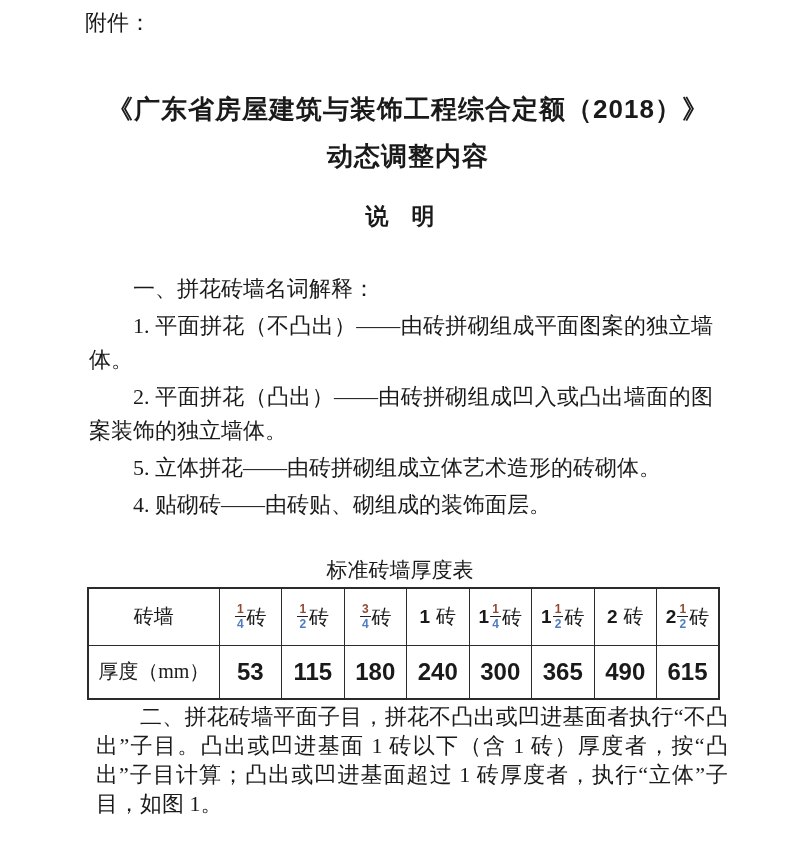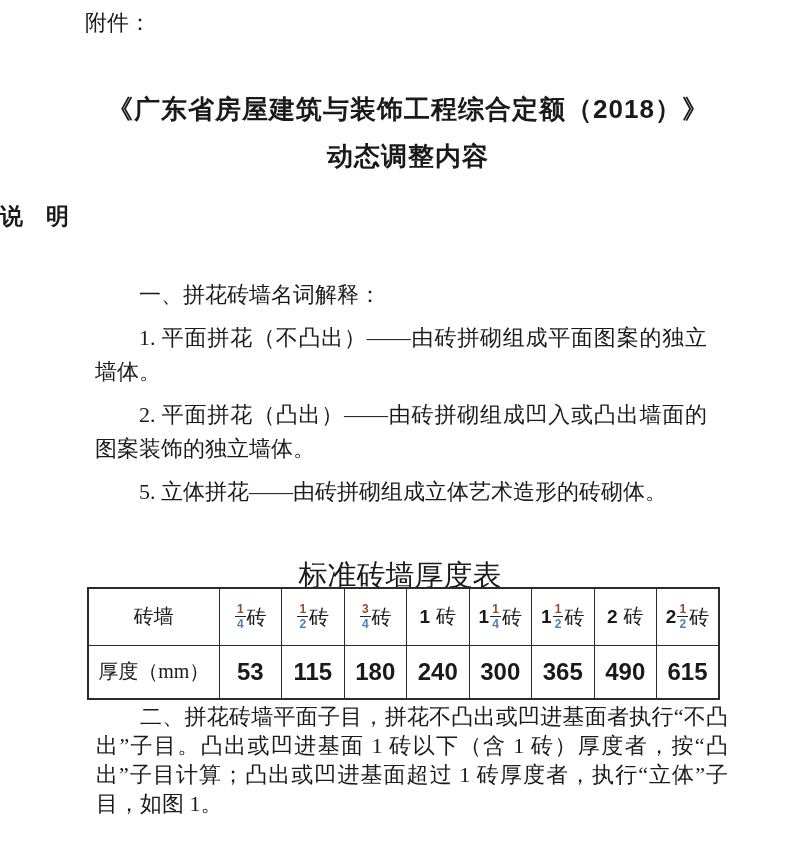--- a/index.html
+++ b/index.html
@@ -36,41 +36,41 @@
     font-size: 26px;
     line-height: 47px;
     letter-spacing: 1px;
     padding-left: 16px;
   }
   .section-heading {
     position: absolute;
     left: 0;
     top: 201px;
     width: 800px;
-    text-align: left;
+    text-align: center;
     font-size: 23px;
     font-weight: 600;
   }
   .body-block {
     position: absolute;
     left: 85px;
     top: 268px;
     width: 632px;
     font-size: 22px;
     line-height: 33.4px;
     text-align: justify;
   }
-  .body-block p { margin: 10px; text-indent: 2em; }
+  .body-block p { margin: 4px; text-indent: 2em; }
   .table-title {
     position: absolute;
     left: 0;
     top: 556px;
     width: 800px;
     text-align: center;
-    font-size: 29px;
+    font-size: 21px;
   }
   table.wall-table {
     position: absolute;
     left: 87px;
     top: 587px;
     border-collapse: collapse;
     table-layout: fixed;
     border: 2px solid var(--border-color);
     padding-left: 24px;
   }
@@ -140,20 +140,21 @@
     <div>动态调整内容</div>
   </div>
 
   <div class="section-heading">说　明</div>
 
   <div class="body-block">
     <p>一、拼花砖墙名词解释：</p>
     <p>1. 平面拼花（不凸出）——由砖拼砌组成平面图案的独立墙体。</p>
     <p>2. 平面拼花（凸出）——由砖拼砌组成凹入或凸出墙面的图案装饰的独立墙体。</p>
     <p>5. 立体拼花——由砖拼砌组成立体艺术造形的砖砌体。</p>
+    <p>4. 贴砌砖——由砖贴、砌组成的装饰面层。</p>
   </div>
 
   <div class="table-title">标准砖墙厚度表</div>
 
   <table class="wall-table">
     <colgroup>
       <col style="width:131px">
       <col style="width:62.5px">
         <col style="width:62.5px">
         <col style="width:62.5px">

